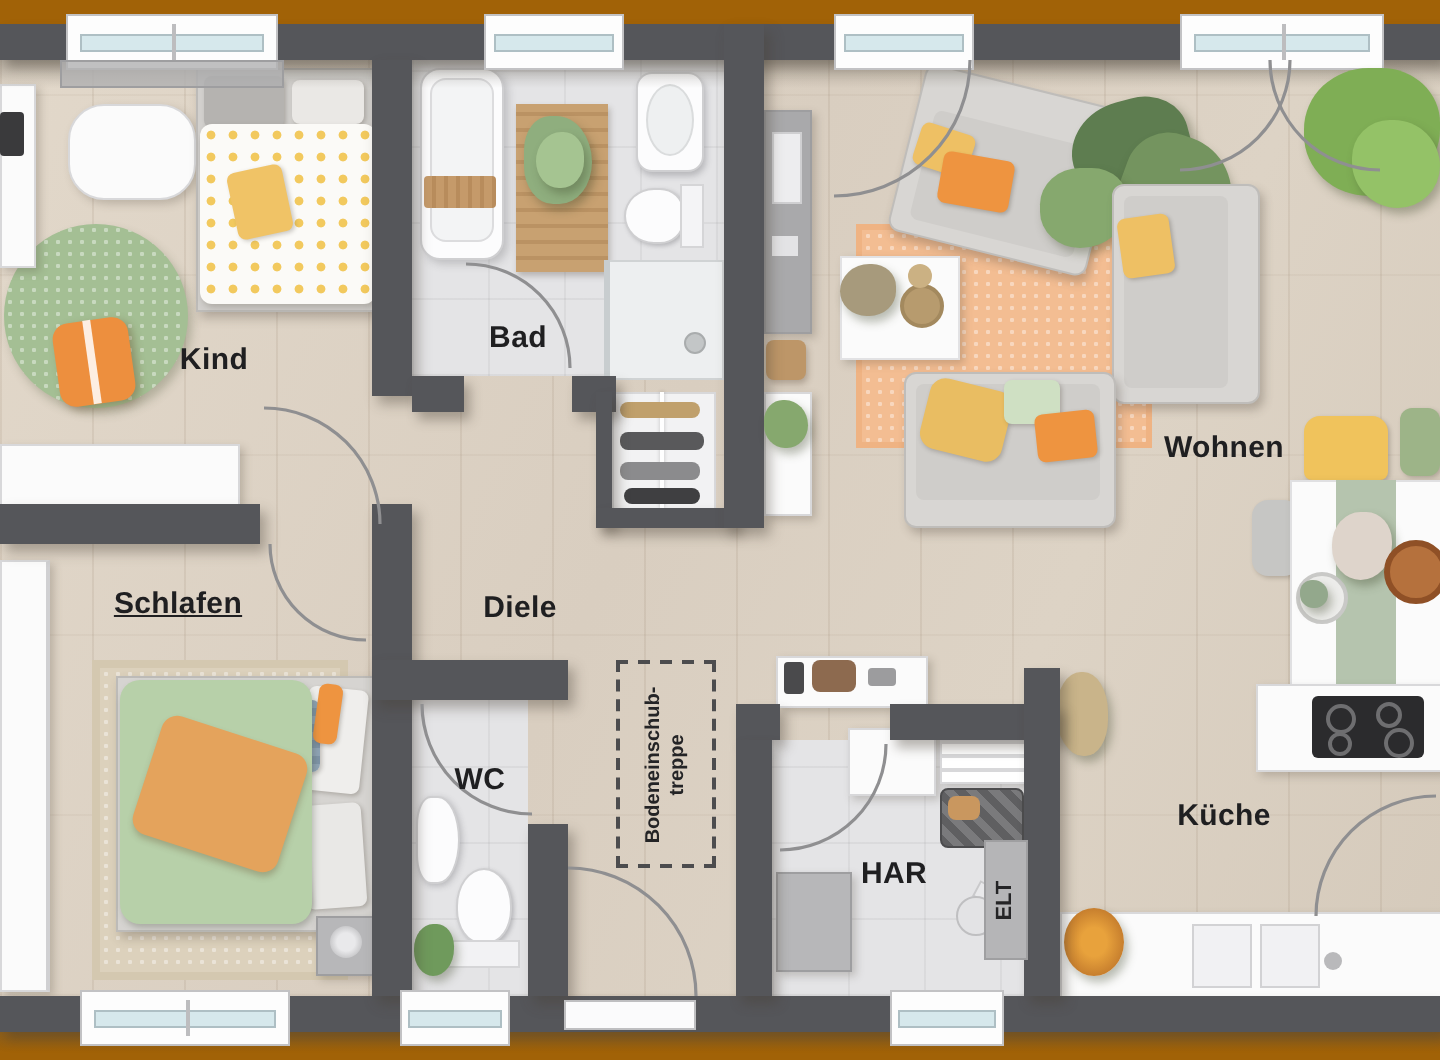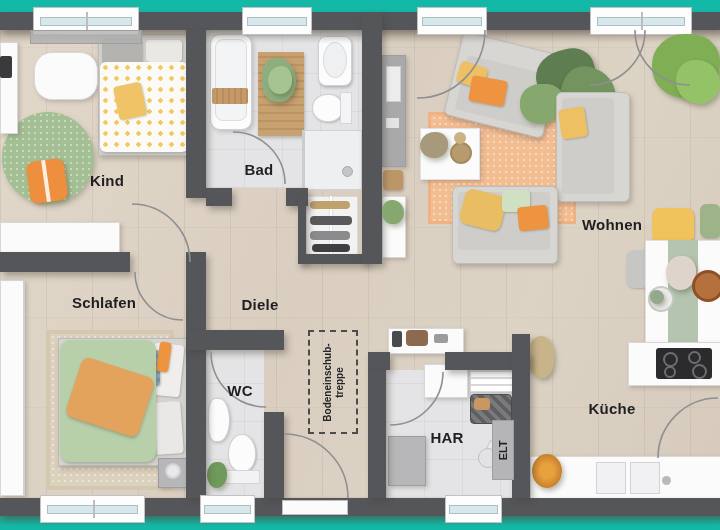--- a/index.html
+++ b/index.html
@@ -1,16 +1,16 @@
 <!DOCTYPE html>
 <html style="--wall: #55565A; --wood-floor: #DCD2C4; --tile-floor: #E3E3E5; --glass: #D6E8EC; --accent-orange: #EE9440; --accent-yellow: #EEC064; --accent-green: #9DBE8D; --rug-orange: #F3BD92; --rug-green: #A4BF94;"><head>
 <meta charset="utf-8">
 <style>
   html,body{margin:0;padding:0;background:#fff;}
-  #plan{position:relative;width:720px;height:530px;background:#14b8a6;overflow:hidden;
+  #plan{position:relative;width:720px;height:530px;background:#a16207;overflow:hidden;
         font-family:"Liberation Sans",sans-serif;}
   .f{position:absolute;}
   
   .floor-wood{background:
     repeating-linear-gradient(90deg, rgba(120,95,70,.10) 0 1px, rgba(120,95,70,0) 1px 46px),
     repeating-linear-gradient(0deg, rgba(120,95,70,.05) 0 1px, rgba(120,95,70,0) 1px 90px),
     linear-gradient(115deg, #e2d8ca 0%, #d9cec0 45%, #ddd3c5 70%, #d5cabb 100%);
     z-index:1;}
   .floor-tile{background:
     repeating-linear-gradient(90deg, rgba(0,0,0,.045) 0 1px, transparent 1px 38px),
@@ -240,19 +240,19 @@
       <path d="M718 398 A60 60 0 0 0 658 458"></path>
       <path d="M485 30 A68 68 0 0 1 417 98"></path>
       <path d="M645 30 A55 55 0 0 1 590 85"></path>
       <path d="M635 30 A55 55 0 0 0 690 85"></path>
     </g>
   </svg>
 
   <div class="f lbl" style="left:107px;top:180px;">Kind</div>
   <div class="f lbl" style="left:259px;top:169px;">Bad</div>
   <div class="f lbl" style="left:612px;top:224px;">Wohnen</div>
-  <div class="f lbl" style="left:104px;top:302px;">Schlafen</div>
+  <div class="f lbl" style="left:89px;top:302px;text-decoration:underline;">Schlafen</div>
   <div class="f lbl" style="left:260px;top:304px;">Diele</div>
   <div class="f lbl" style="left:240px;top:390px;">WC</div>
   <div class="f lbl" style="left:447px;top:437px;">HAR</div>
   <div class="f lbl" style="left:612px;top:408px;">Küche</div>
 
 </div>
 
 </body></html>

